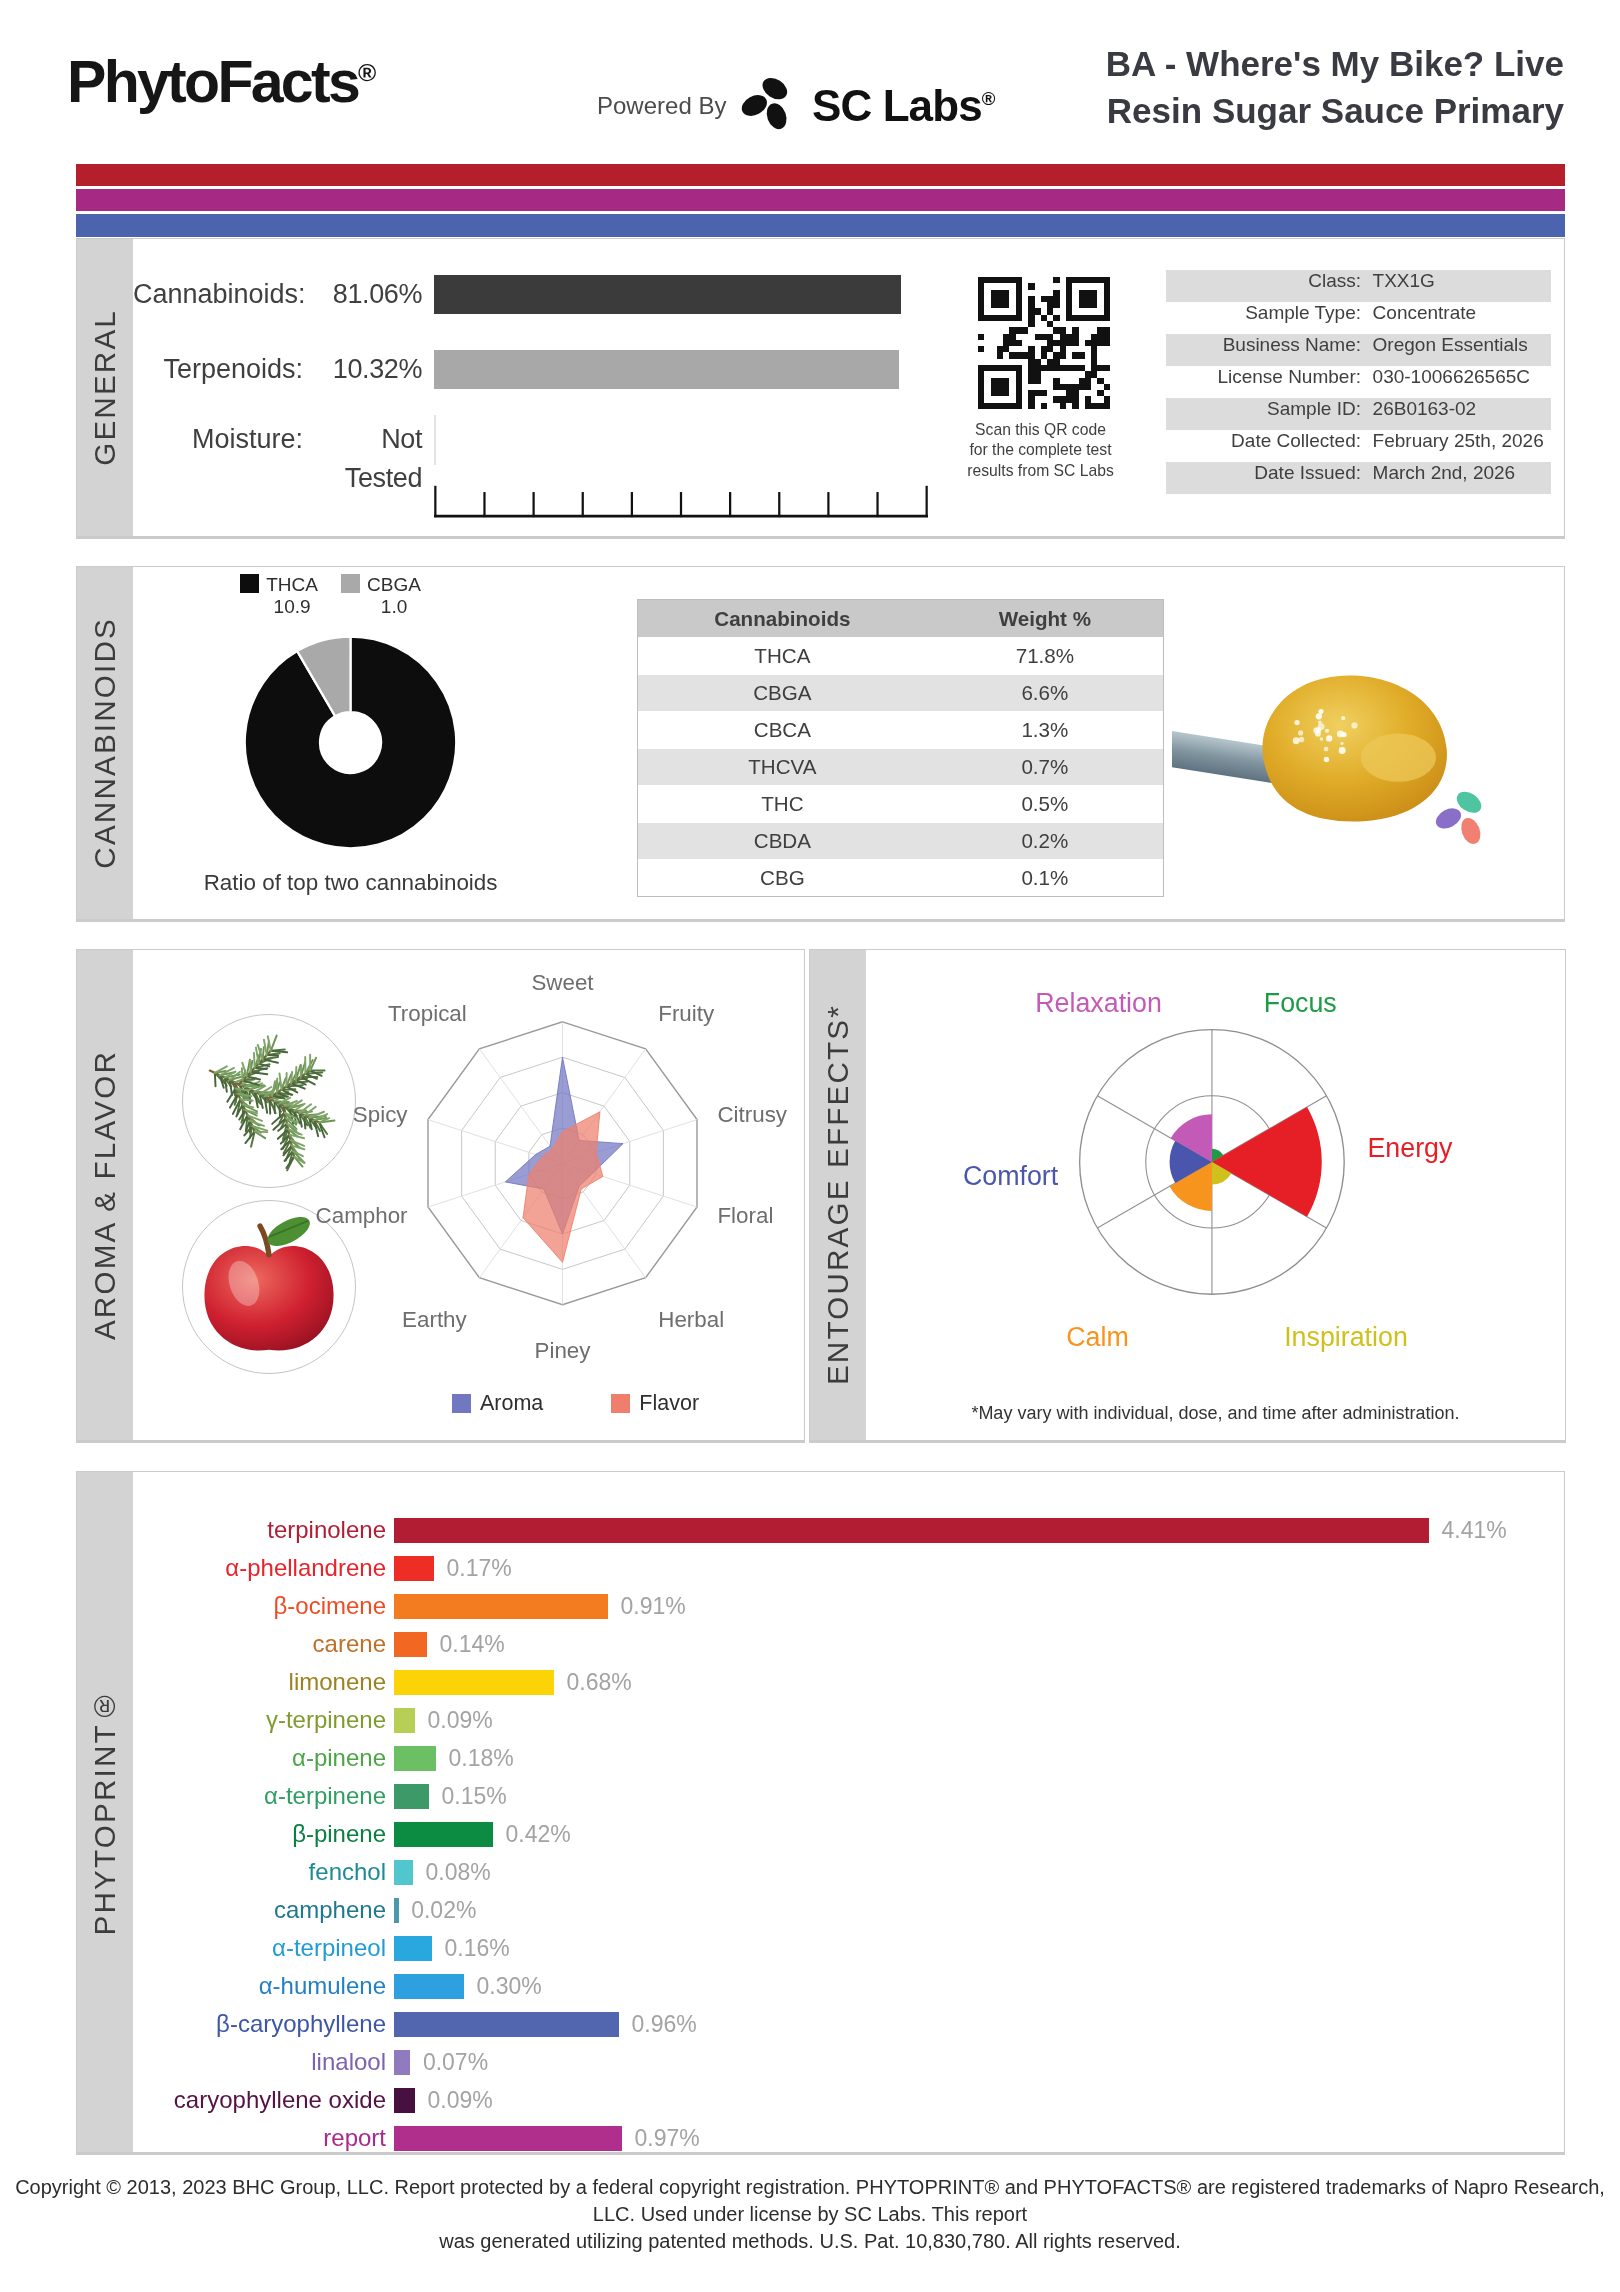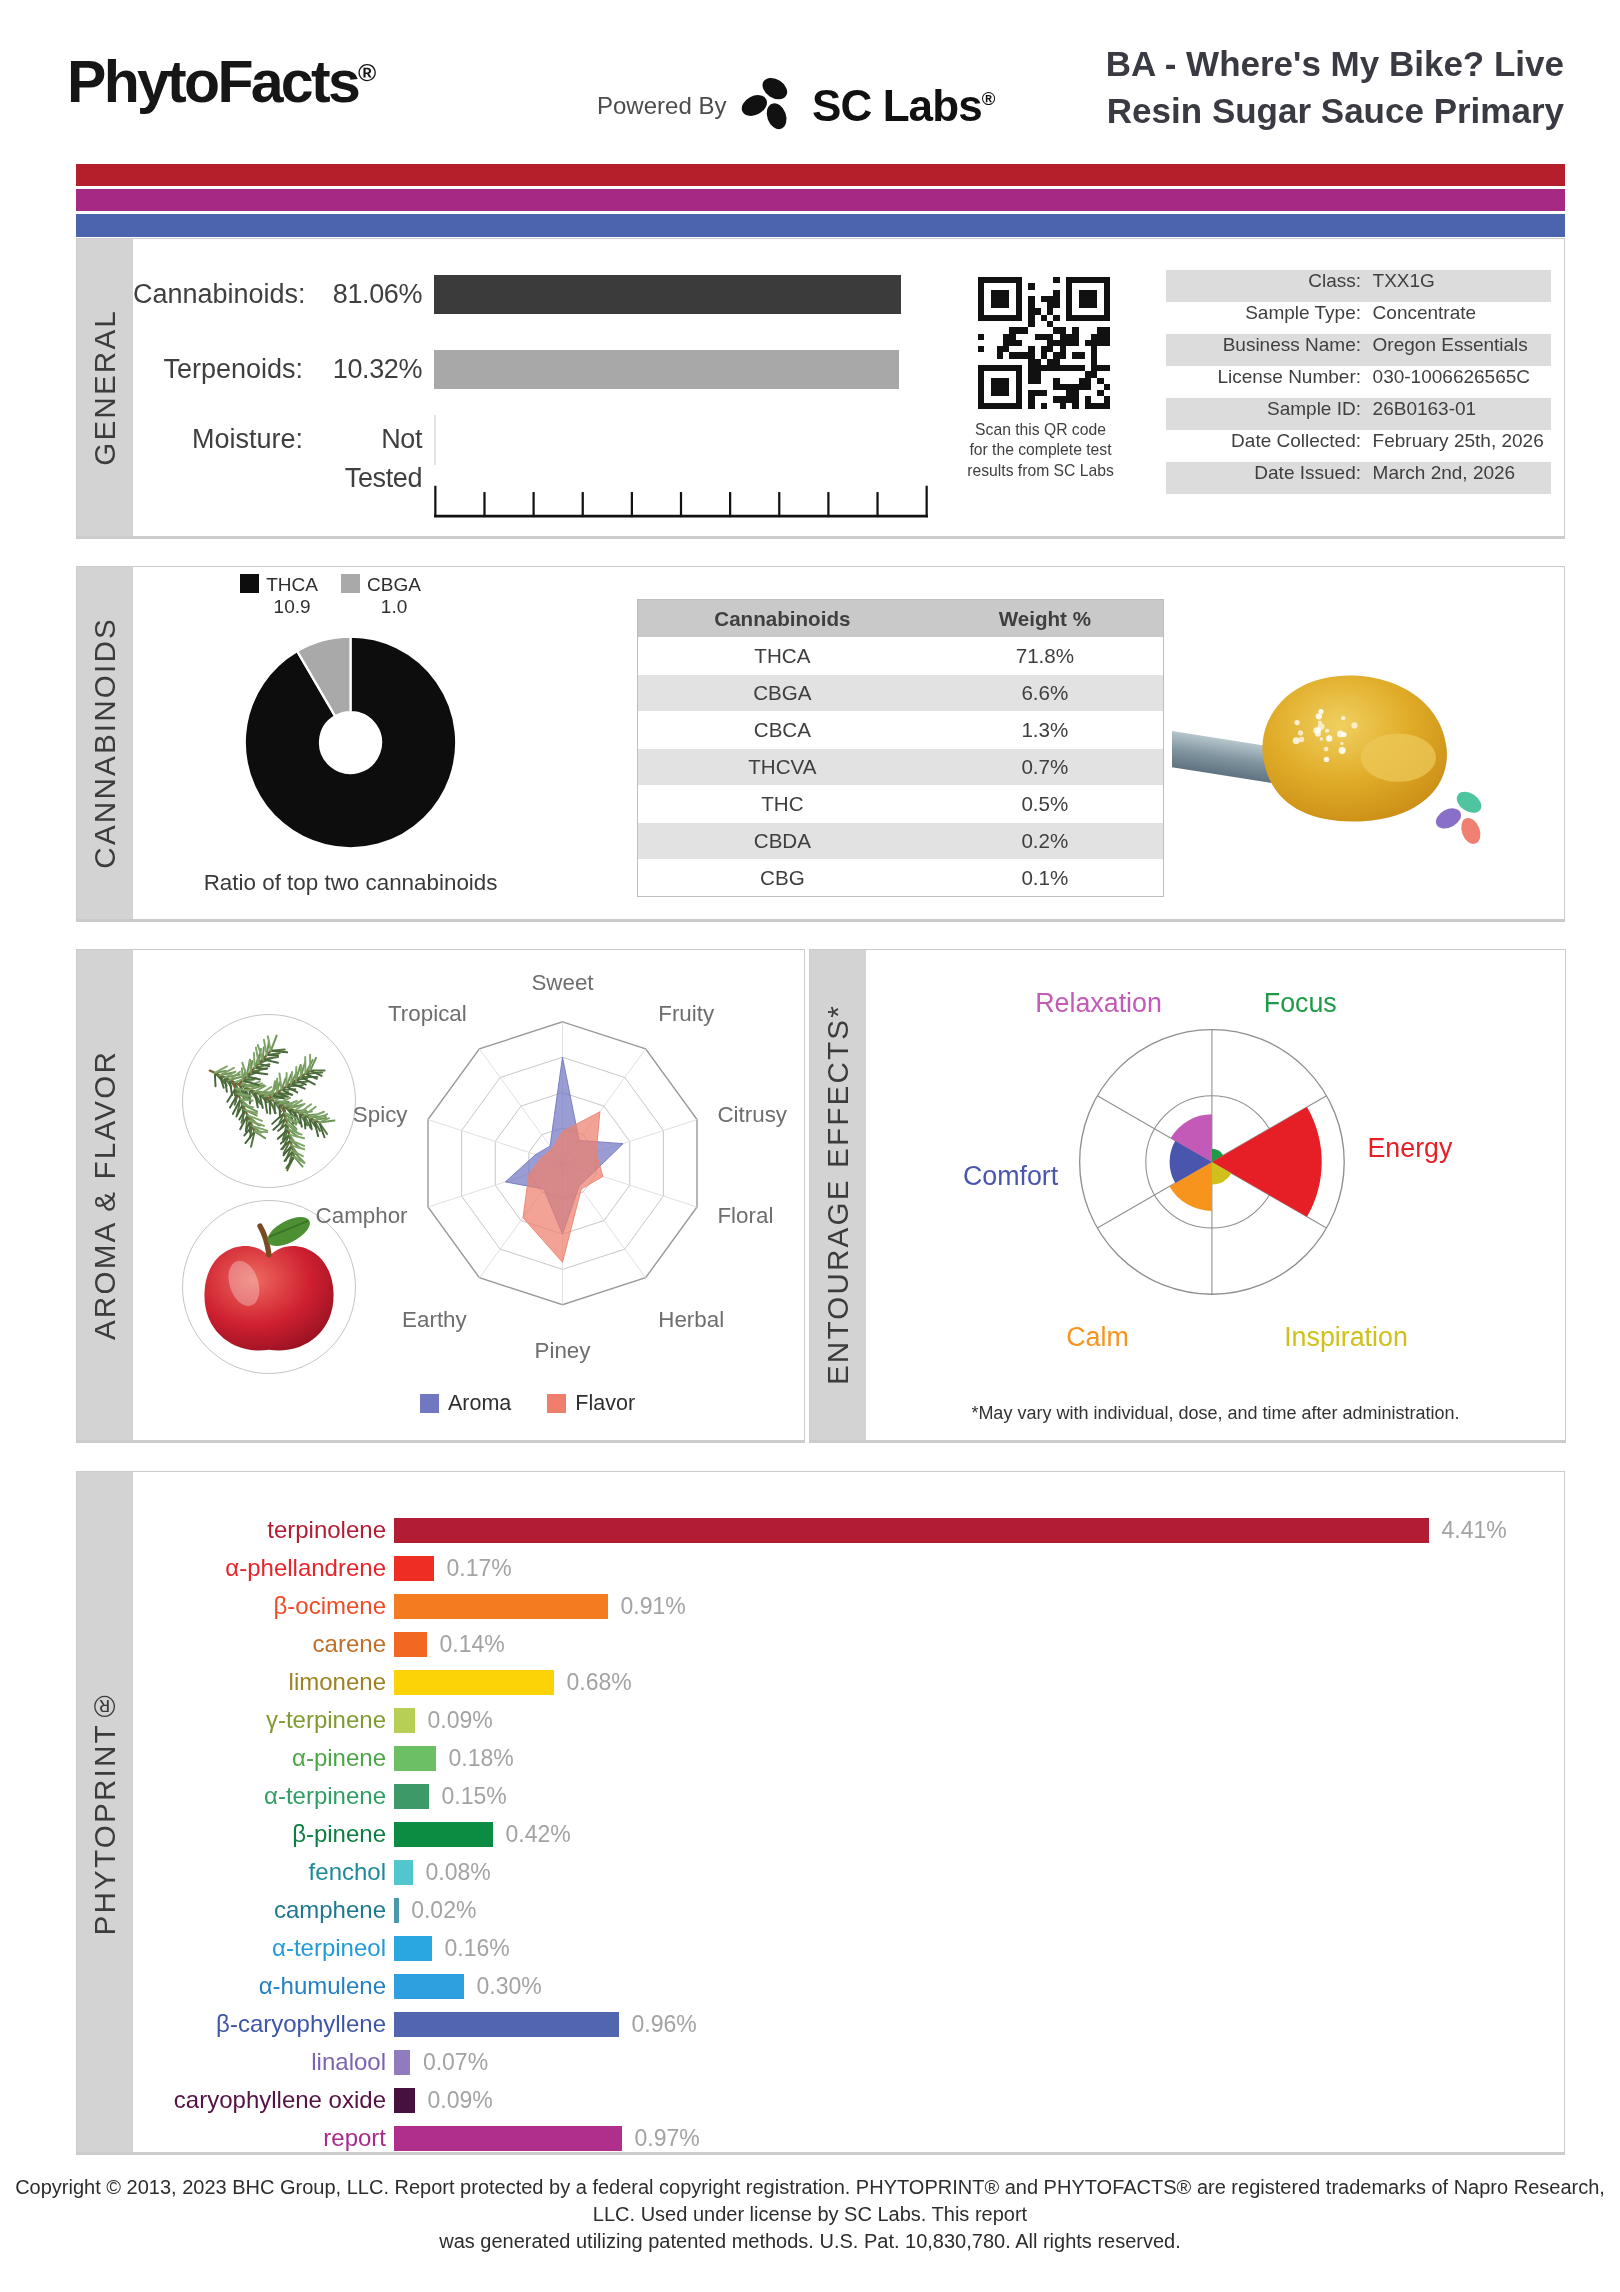--- a/index.html
+++ b/index.html
@@ -62,21 +62,21 @@
   .crow.alt{background:#e2e2e2;}
   .ccell1{width:55%;text-align:center;}
   .ccell2{width:45%;text-align:center;}
   .photo{position:absolute;left:1039px;top:49px;width:340px;height:251px;}
 
   
   .acircle{position:absolute;left:49px;width:172px;height:172px;border-radius:50%;border:1.8px solid #c4c4c4;overflow:hidden;background:#fff;}
   .acircle.top{top:64px;} .acircle.bot{top:250px;}
   .radar{position:absolute;left:152px;top:0;width:555px;height:466px;overflow:visible;}
   .aleg{position:absolute;left:287px;top:441px;display:flex;gap:36px;align-items:center;font-size:21.5px;color:#2f2f2f;}
-  .aleg-item{display:flex;align-items:center;gap:9px;}
+  .aleg-item{display:flex;align-items:center;gap:9px;margin-left:32px;}
   .aleg-sq{width:19px;height:19px;display:inline-block;}
 
   
   .entchart{position:absolute;inset:0;width:100%;height:100%;overflow:visible;}
   .entnote{position:absolute;bottom:16px;left:0;right:0;text-align:center;font-size:18px;color:#333;}
 
   
   .prows{position:absolute;left:0;right:0;top:39px;}
   .prow{display:flex;align-items:center;height:38px;}
   .plab{width:253px;text-align:right;font-size:24px;white-space:nowrap;}
@@ -390,21 +390,21 @@
           <div class="info-row alt">
             <span class="ilab">Business Name:</span>
             <span class="ival">Oregon Essentials</span>
           </div>
           <div class="info-row">
             <span class="ilab">License Number:</span>
             <span class="ival">030-1006626565C</span>
           </div>
           <div class="info-row alt">
             <span class="ilab">Sample ID:</span>
-            <span class="ival">26B0163-01</span>
+            <span class="ival">26B0163-02</span>
           </div>
           <div class="info-row">
             <span class="ilab">Date Collected:</span>
             <span class="ival">February 25th, 2026</span>
           </div>
           <div class="info-row alt">
             <span class="ilab">Date Issued:</span>
             <span class="ival">March 2nd, 2026</span>
           </div>
         </div>

